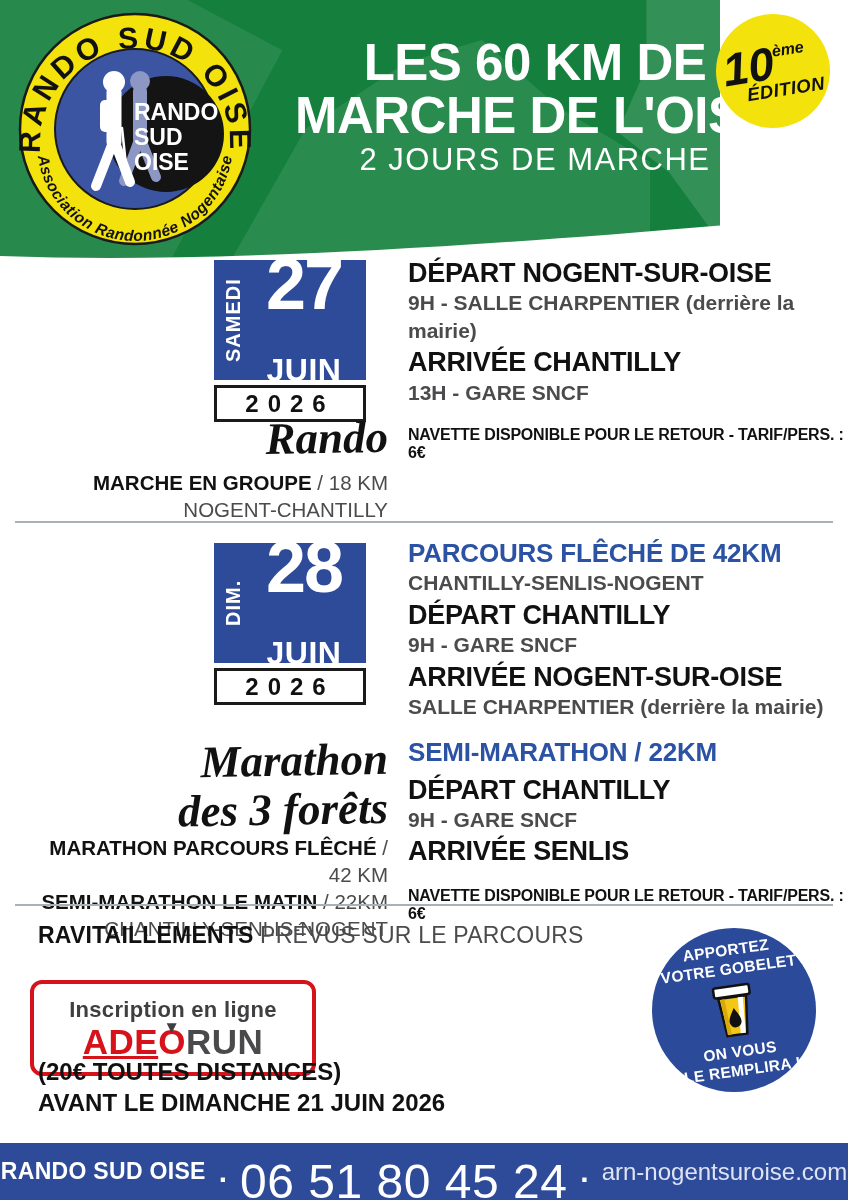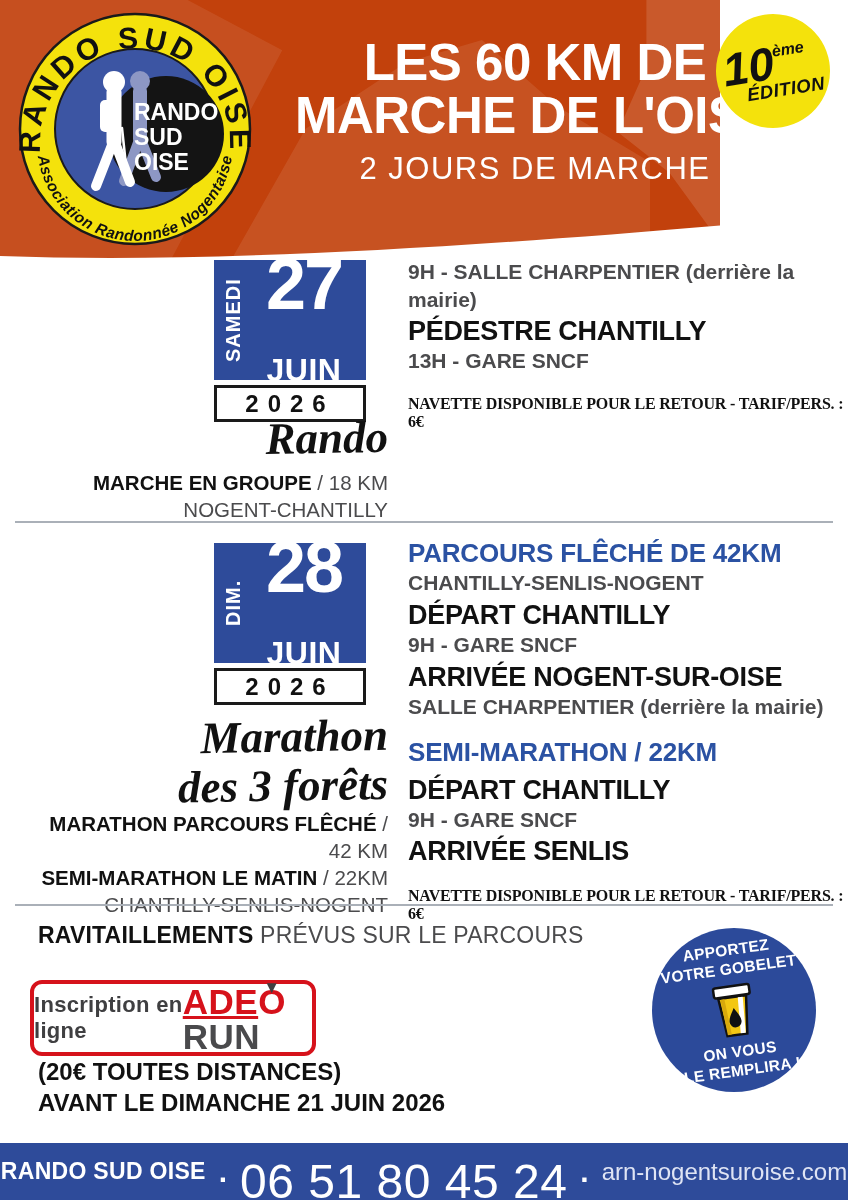--- a/index.html
+++ b/index.html
@@ -5,21 +5,21 @@
   * { margin:0; padding:0; box-sizing:border-box; }
   html,body { background:#ffffff; }
   .page {
     position:relative; width:848px; height:1200px;
     background:#ffffff; overflow:hidden;
     font-family:"Liberation Sans", sans-serif;
   }
   
   .header {
     position:absolute; top:0; left:0; width:720px; height:262px;
-    background:#c2410c; overflow:hidden;
+    background:#15803d; overflow:hidden;
   }
   .sil1 {
     position:absolute; top:0; left:560px; width:288px; height:240px;
     background:rgba(255,255,255,0.13);
     clip-path:polygon(30% 0, 100% 0, 100% 100%, 55% 100%, 38% 72%, 20% 55%, 30% 28%);
   }
   .sil2 {
     position:absolute; top:40px; left:230px; width:420px; height:222px;
     background:rgba(255,255,255,0.09);
     clip-path:polygon(0 100%, 18% 40%, 42% 10%, 60% 0, 78% 30%, 100% 55%, 100% 100%);
@@ -28,21 +28,21 @@
     position:absolute; top:-40px; left:-80px; width:300px; height:340px;
     background:rgba(255,255,255,0.08);
     transform:rotate(28deg);
   }
   .header-curve { position:absolute; left:0; top:212px; width:848px; height:50px; }
   .title-block {
     position:absolute; top:36px; left:255px; width:560px;
     text-align:center; color:#ffffff;
   }
   .title-line { font-size:51px; font-weight:800; line-height:1.04; letter-spacing:-0.5px; }
-  .subtitle { font-size:31px; font-weight:400; letter-spacing:1.5px; margin-top:9px; }
+  .subtitle { font-size:31px; font-weight:400; letter-spacing:1.5px; }
   
   .edition-badge {
     position:absolute; top:14px; left:716px; width:114px; height:114px;
     background:#f4e20c; border-radius:50%;
     display:flex; align-items:center; justify-content:center;
     transform:rotate(-9deg); color:#111;
   }
   .edition-inner { text-align:left; font-style:italic; font-weight:800; line-height:0.85; }
   .edition-num { font-size:46px; }
   .edition-sup { font-size:16px; vertical-align:22px; letter-spacing:0; }
@@ -66,41 +66,41 @@
   .year-box {
     margin-top:5px; border:3px solid #1a1a1a; background:#fff; height:37px;
     display:flex; align-items:center; justify-content:center;
     font-size:24px; font-weight:700; letter-spacing:9px; color:#111;
   }
   
   .events-col { position:absolute; left:408px; width:436px; color:#111; }
   .ev-title { font-size:27px; font-weight:800; line-height:1.15; letter-spacing:-0.3px; }
   .ev-detail { font-size:21px; font-weight:700; color:#4b4b4d; line-height:1.32; margin-bottom:3px; }
   .ev-blue { font-size:26px; font-weight:800; color:#2b52a3; line-height:1.2; letter-spacing:-0.2px; }
-  .shuttle { font-size:16px; font-weight:800; letter-spacing:-0.2px; margin-top:20px;font-family:Liberation Serif, serif; }
+  .shuttle { font-size:16px; font-weight:800; letter-spacing:-0.2px; margin-top:20px; }
   .gap-sm { height:6px; }
   .gap-md { height:14px; }
   
   .left-block { position:absolute; left:28px; width:360px; text-align:right; color:#111; }
   .script {
     font-family:"Liberation Serif", serif; font-style:italic; font-weight:700;
     line-height:1.0; transform:rotate(-1deg);
   }
   .script-lg { font-size:45px; }
   .lb-line { font-size:20.5px; line-height:1.32; color:#4b4b4d; }
   .lb-line b { color:#111; font-weight:800; }
   
   .divider { position:absolute; left:15px; width:818px; height:2px; background:#aab0b8; }
   
   .ravit { position:absolute; left:38px; top:922px; font-size:23px; color:#4b4b4d; letter-spacing:0.2px; }
   .ravit b { color:#111; font-weight:800; }
   .adeorun-box {
-    position:absolute; left:30px; top:980px; width:286px; height:76px;
+    position:absolute; left:30px; top:980px; width:286px; height:96px;
     border:4px solid #d6121b; border-radius:12px; background:#fff;
-    display:flex; flex-direction:row; align-items:center; justify-content:center;
+    display:flex; flex-direction:column; align-items:center; justify-content:center;
   }
   .insc-line { font-size:22px; font-weight:800; color:#3f3f41; letter-spacing:0.3px; }
   .adeorun-logo { font-size:35px; font-weight:800; letter-spacing:0.5px; line-height:1; margin-top:1px; }
   .ade { color:#d6121b;text-decoration:underline; }
   .o-wrap { position:relative; color:#d6121b; display:inline-block; }
   .o-arrow {
     position:absolute; top:-5px; left:50%; transform:translateX(-50%);
     font-size:17px; color:#3f3f41; font-weight:900;
   }
   .run { color:#4a4a4c; }
@@ -194,22 +194,23 @@
       <div class="weekday">SAMEDI</div>
       <div class="daymonth">
         <div class="daynum">27</div>
         <div class="monthname">JUIN</div>
       </div>
     </div>
     <div class="year-box">2026</div>
   </div>
 
   <div class="events-col" style="top:258px;">
+    <div class="ev-title">DÉPART NOGENT-SUR-OISE</div>
     <div class="ev-detail">9H - SALLE CHARPENTIER (derrière la mairie)</div>
-    <div class="ev-title">PÉDESTRE CHANTILLY</div>
+    <div class="ev-title">ARRIVÉE CHANTILLY</div>
     <div class="ev-detail">13H - GARE SNCF</div>
     <div class="shuttle">NAVETTE DISPONIBLE POUR LE RETOUR - TARIF/PERS. : 6€</div>
   </div>
 
   <div class="left-block" style="top:418px;">
     <div class="script script-lg">Rando</div>
     <div class="lb-line" style="margin-top:6px;"><b>MARCHE EN GROUPE</b><span> / 18 KM</span></div>
     <div class="lb-line">NOGENT-CHANTILLY</div>
   </div>
 
@@ -235,21 +236,21 @@
     <div class="ev-detail">SALLE CHARPENTIER (derrière la mairie)</div>
     <div class="gap-md"></div>
     <div class="ev-blue">SEMI-MARATHON / 22KM</div>
     <div class="gap-sm"></div>
     <div class="ev-title">DÉPART CHANTILLY</div>
     <div class="ev-detail">9H - GARE SNCF</div>
     <div class="ev-title">ARRIVÉE SENLIS</div>
     <div class="shuttle">NAVETTE DISPONIBLE POUR LE RETOUR - TARIF/PERS. : 6€</div>
   </div>
 
-  <div class="left-block" style="top:716px;">
+  <div class="left-block" style="top:740px;">
     <div class="script script-lg">Marathon</div>
     <div class="script script-lg" style="margin-top:4px;">des 3 forêts</div>
     <div class="lb-line"><b>MARATHON PARCOURS FLÊCHÉ</b><span> / 42 KM</span></div>
     <div class="lb-line"><b>SEMI-MARATHON LE MATIN</b><span> / 22KM</span></div>
     <div class="lb-line">CHANTILLY-SENLIS-NOGENT</div>
   </div>
 
   <div class="divider" style="top:904px;"></div>
 
   <div class="ravit"><b>RAVITAILLEMENTS</b><span> PRÉVUS SUR LE PARCOURS</span></div>

